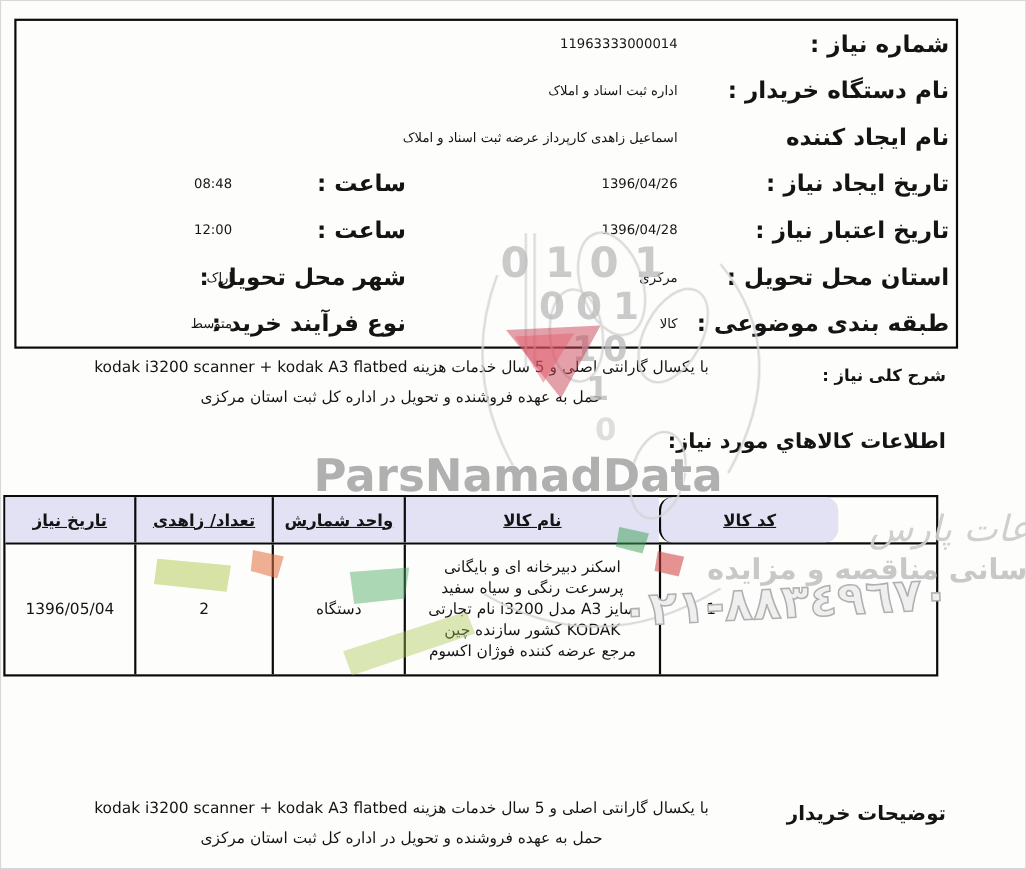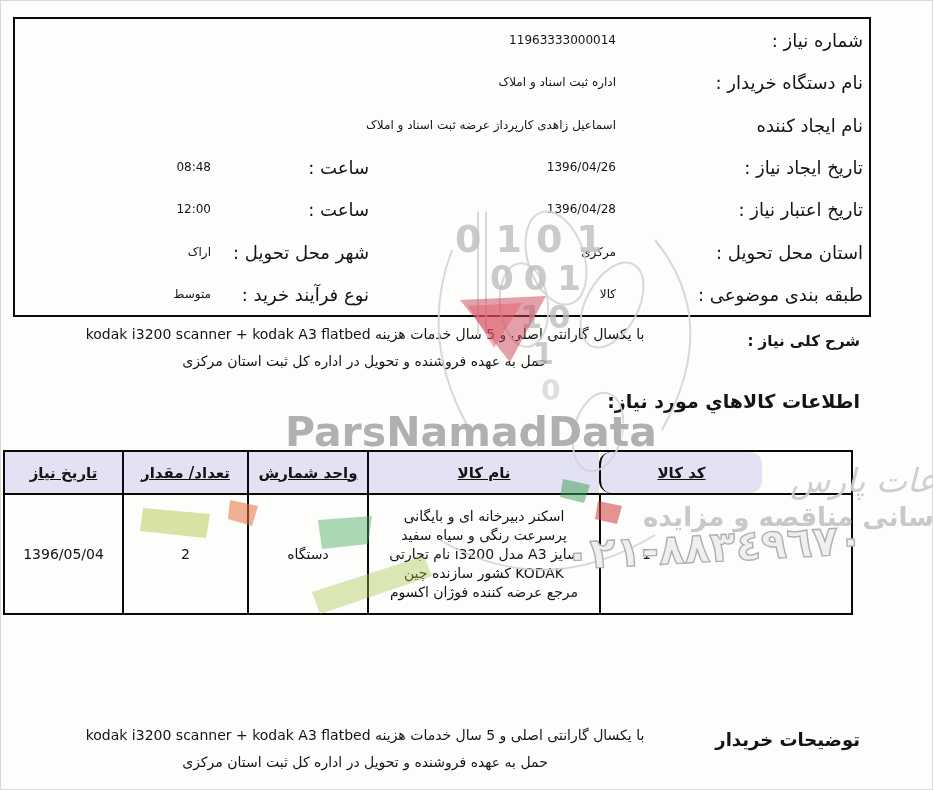--- a/index.html
+++ b/index.html
@@ -8,21 +8,21 @@
     font-family:"DejaVu Sans",sans-serif;color:#141414;overflow:hidden;
     box-shadow:0 0 0 1px #d8d8d8 inset;
   }
   
   .info-box{
     position:absolute;left:13px;top:17px;width:854px;height:296px;
     border:2px solid #0a0a0a;display:flex;flex-direction:column;background:transparent;
   }
   .irow{position:relative;flex:1;}
   .irow span{position:absolute;top:50%;transform:translateY(-50%);white-space:nowrap;}
-  .lbl{font-weight:normal;font-size:18px;direction:rtl;}
+  .lbl{font-weight:bold;font-size:21px;direction:rtl;}
   .val{font-size:12px;direction:rtl;}
   .p1l{right:6px;}
   .p1v{right:253px;}
   .p2l{right:500px;text-align:right;}
   .p2v{right:658px;}
   
   .need-label{position:absolute;right:73px;top:332px;font-weight:bold;font-size:15px;direction:rtl;}
   .need-text{
     position:absolute;left:20px;top:321px;width:690px;text-align:center;
     direction:rtl;font-size:14px;line-height:27px;white-space:pre-line;
@@ -106,21 +106,21 @@
 
     <div class="need-label">شرح کلی نیاز :</div>
     <div class="need-text">با یکسال گارانتی اصلی و 5 سال خدمات هزینه kodak i3200 scanner + kodak A3 flatbed
 حمل به عهده فروشنده و تحویل در اداره کل ثبت استان مرکزی</div>
 
     <div class="items-header">اطلاعات کالاهاي مورد نیاز:</div>
 
     <div class="items-table">
       <div class="trow thead">
         <div class="cell c-date">تاریخ نیاز</div>
-        <div class="cell c-qty">تعداد/ مقدار</div>
+        <div class="cell c-qty">تعداد/ زاهدی</div>
         <div class="cell c-unit">واحد شمارش</div>
         <div class="cell c-name">نام کالا</div>
         <div class="cell c-code">کد کالا</div>
       </div>
       <div class="trow tbody">
         <div class="cell c-date">1396/05/04</div>
         <div class="cell c-qty">2</div>
         <div class="cell c-unit">دستگاه</div>
         <div class="cell c-name name-cell">اسکنر دبیرخانه ای و بایگانی
 پرسرعت رنگی و سیاه سفید

